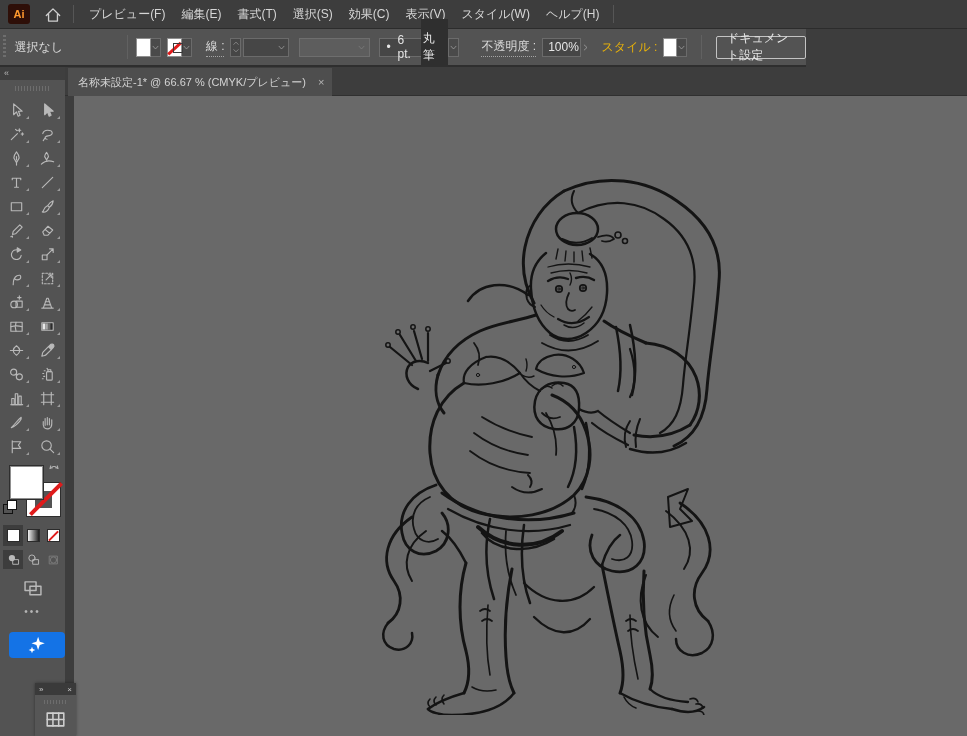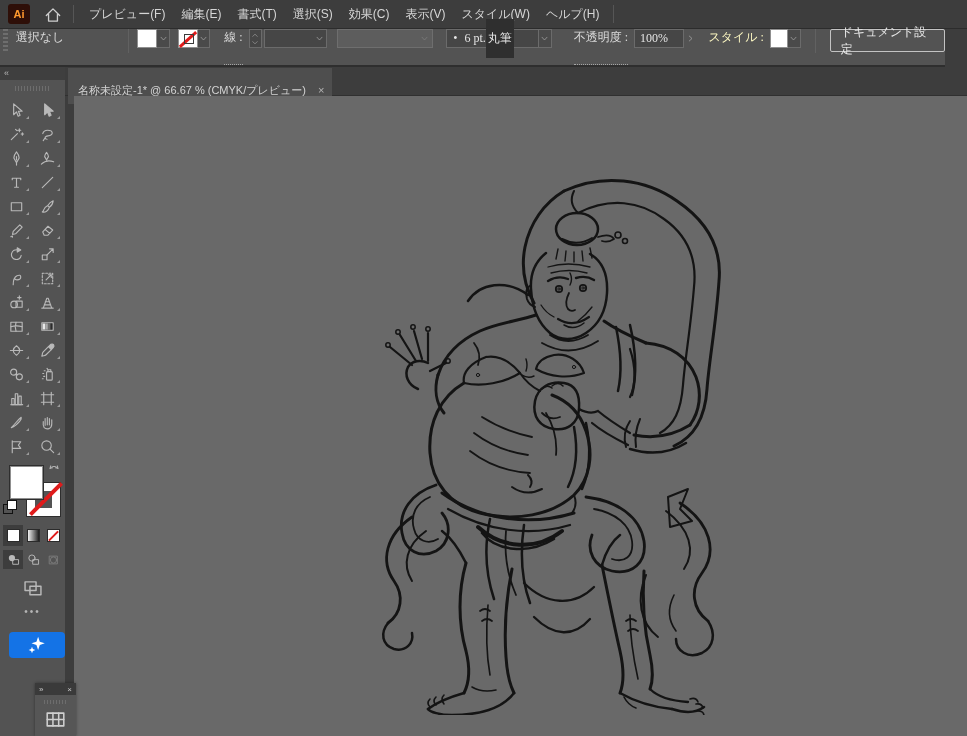--- a/index.html
+++ b/index.html
@@ -13,23 +13,23 @@
   #menubar{left:0;top:0;width:967px;height:29px;background:#3d3d3d;
            display:flex;align-items:center;border-bottom:1px solid #2c2c2c;box-sizing:border-box;}
   #ailogo{width:22px;height:20px;margin-left:8px;border-radius:3px;background:#2e0f08;
           color:#ff9a2e;font-weight:bold;font-size:11px;display:flex;align-items:center;justify-content:center;}
   #homeic{width:20px;height:18px;margin-left:13px;}
   .vdiv{width:1px;height:18px;background:#565656;margin:0 7px 0 10px;}
   .mi{color:#d6d6d6;font-size:12px;padding:0 8px;line-height:29px;cursor:default;}
   .vdiv2{width:1px;height:18px;background:#565656;margin-left:6px;}
 
   
-  #controlbar{left:0;top:29px;width:945px;height:38px;background:#535353;
+  #controlbar{left:0;top:29px;width:806px;height:38px;background:#535353;
               border-bottom:2px solid #2e2e2e;box-sizing:border-box;
-              display:flex;color:#dcdcdc;font-size:12px;font-family:Liberation Serif, serif;}
+              display:flex;align-items:center;color:#dcdcdc;font-size:12px;}
   #cb-grip{width:5px;height:24px;margin-left:3px;
            background:repeating-linear-gradient(180deg,#6e6e6e 0 2px,transparent 2px 4px);}
   .cb-label{margin:0 6px;white-space:nowrap;}
   .cb-link{border-bottom:1px dotted #a5a5a5;padding-bottom:1px;}
   .cb-div{width:1px;height:24px;background:#616161;margin:0 8px;}
   .swatch{width:21px;height:19px;background:#fff;border:1px solid #8f8f8f;box-sizing:border-box;position:relative;}
   .swatch.none:before{content:"";position:absolute;left:-2px;right:-2px;top:8px;height:3px;
                       background:#e01b1b;transform:rotate(-42deg);}
   .swatch.strokesw:after{content:"";position:absolute;left:5px;top:4px;width:8px;height:8px;border:1.5px solid #3a3a3a;}
   .chevbtn{width:13px;height:19px;background:#4a4a4a;border:1px solid #6b6b6b;border-left:none;
@@ -48,21 +48,21 @@
   #brush-combo .hl{background:#2f2f2f;padding:11px 2px;}
   #opacity-field{width:52px;padding-left:5px;}
   #expandbtn{width:13px;height:19px;display:flex;align-items:center;justify-content:center;}
   #expandbtn svg{width:9px;height:9px;}
   #docsetup{height:21px;border:1px solid #c3c3c3;border-radius:2px;background:transparent;
             color:#e8e8e8;font-size:12px;padding:0 10px;display:flex;align-items:center;margin-left:6px;}
 
   
   #tabbar{left:65px;top:67px;width:902px;height:29px;background:#3d3d3d;border-bottom:1px solid #303030;box-sizing:border-box;}
   #doctab{left:3px;top:1px;height:28px;background:#4e4e4e;display:flex;align-items:center;
-          color:#d4d4d4;font-size:11px;padding:8px 8px 0 10px;}
+          color:#d4d4d4;font-size:11px;padding:0 8px 0 10px;}
   #tabclose{margin-left:12px;color:#b4b4b4;font-size:11px;line-height:11px;}
 
   
   #toolbar{left:0;top:67px;width:65px;height:669px;background:#535353;}
   #tb-head{left:0;top:0;width:65px;height:13px;background:#3f3f3f;color:#b5b5b5;
            font-size:9px;line-height:13px;padding-left:4px;box-sizing:border-box;}
   #tb-grip{left:15px;top:19px;width:36px;height:5px;
            background:repeating-linear-gradient(90deg,#6d6d6d 0 1px,transparent 1px 3px);}
   #tools{left:1px;top:31px;width:62px;display:flex;flex-wrap:wrap;}
   .tool{width:31px;height:24px;display:flex;align-items:center;justify-content:center;position:relative;}
@@ -184,21 +184,21 @@
           <path d="M4 6.5 L9 12 L14 6.5"></path>
         </svg>
       </div>
     <span class="cb-label cb-link" style="margin-left:22px;">不透明度 :</span>
     <div class="field" id="opacity-field">100%</div>
     <div id="expandbtn">
         <svg viewBox="0 0 18 18" class="ic">
           <path d="M6.5 4 L12 9 L6.5 14"></path>
         </svg>
       </div>
-    <span class="cb-label" style="margin-left:12px;color:#fef9c3;">スタイル :</span>
+    <span class="cb-label" style="margin-left:12px;color:#eab308;">スタイル :</span>
     <div class="swatch" style="width:19px;"></div>
     <div class="chevbtn">
         <svg viewBox="0 0 18 18" class="ic">
           <path d="M4 6.5 L9 12 L14 6.5"></path>
         </svg>
       </div>
     <div class="cb-div" style="margin-left:14px;"></div>
     <div id="docsetup">ドキュメント設定</div>
   </div>
 

